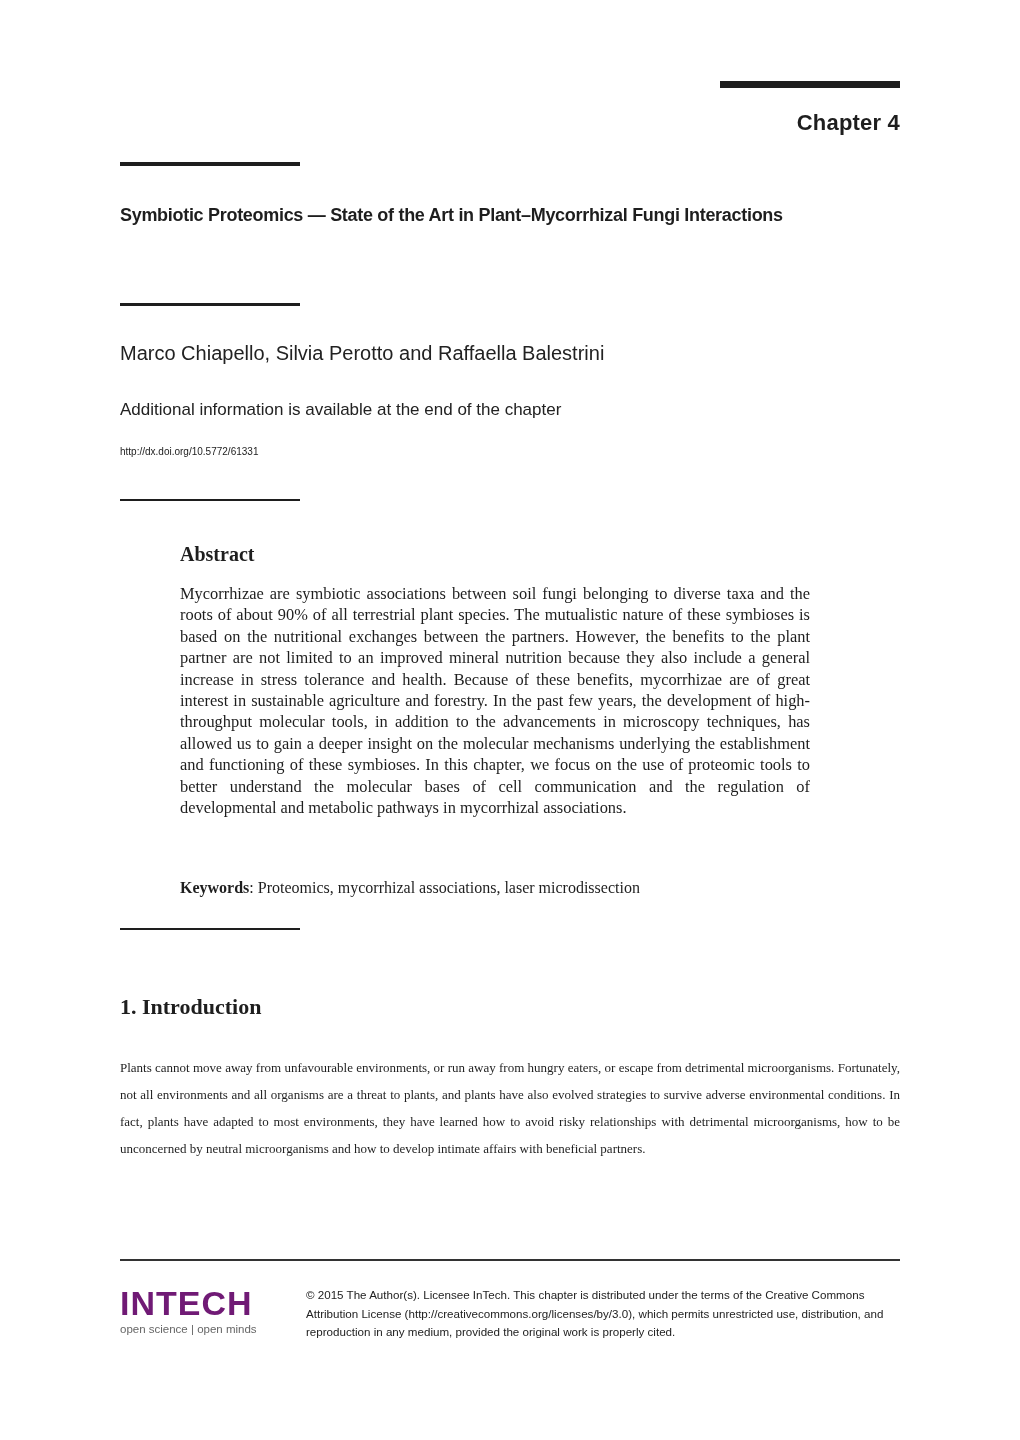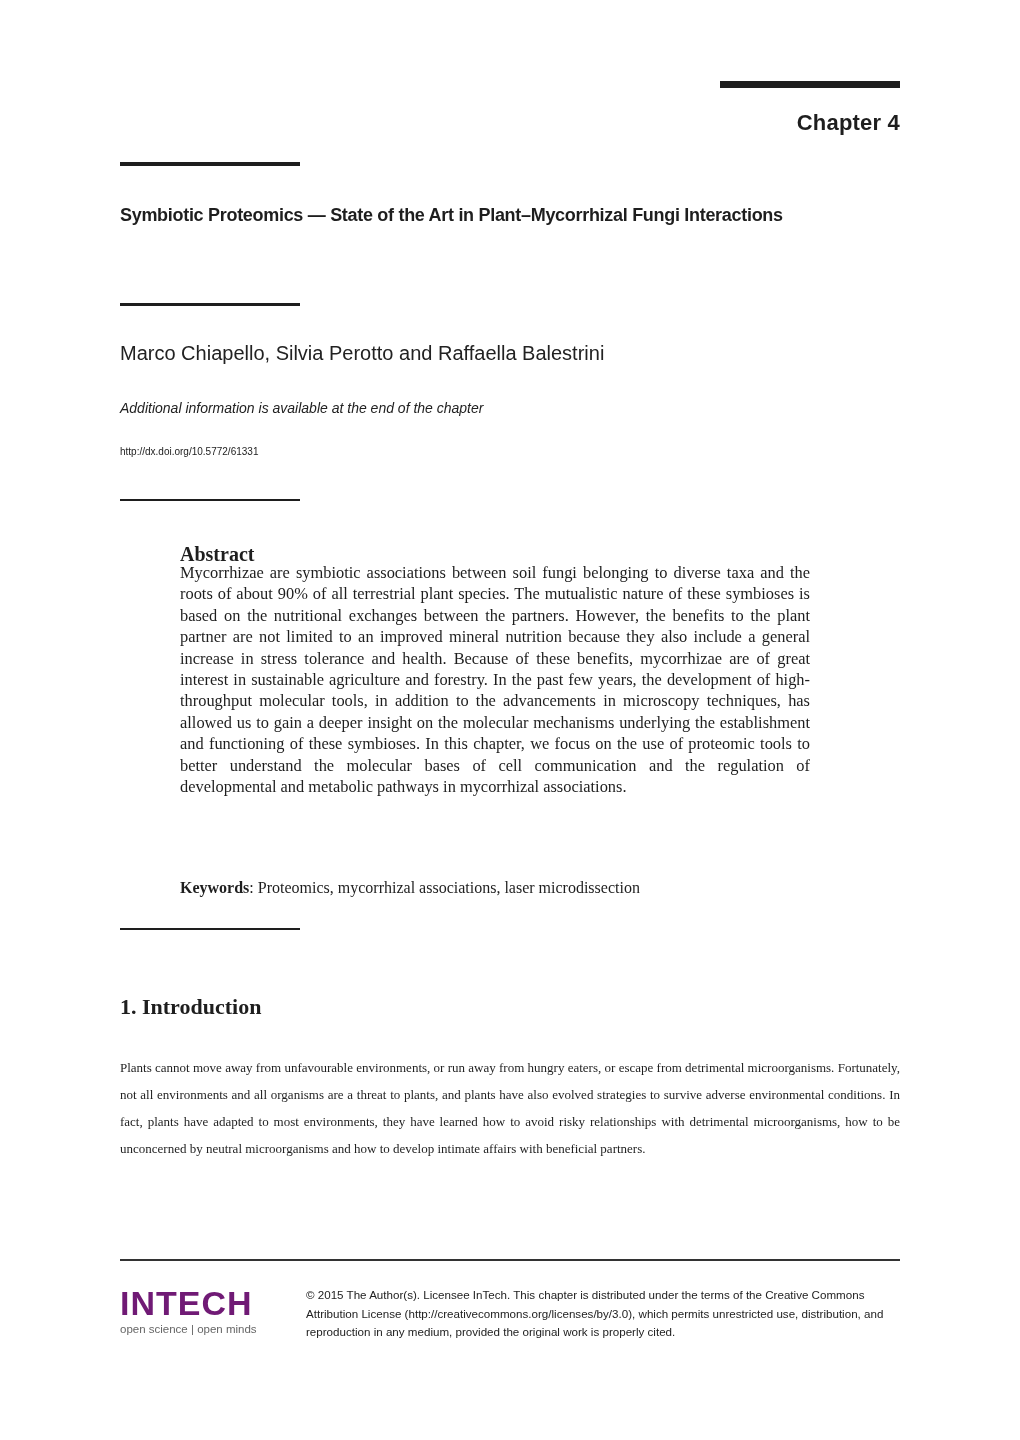--- a/index.html
+++ b/index.html
@@ -5,25 +5,25 @@
   html, body { margin: 0; padding: 0; background: #ffffff; }
   body { width: 1020px; height: 1440px; position: relative; overflow: hidden; color: #1e1e1e; }
   .abs { position: absolute; }
   .bar { position: absolute; background: #1e1e1e; }
   .sans { font-family: "Liberation Sans", "DejaVu Sans", sans-serif; }
   .serif { font-family: "Liberation Serif", "DejaVu Serif", serif; }
 
   .chapter-label { right: 120px; top: 104px; font-size: 22px; font-weight: bold; letter-spacing: 0.2px; margin-top: 6px; }
   .title { left: 120px; top: 194px; width: 720px; font-size: 18px; font-weight: bold; line-height: 42px; letter-spacing: -0.3px; }
   .authors { left: 120px; top: 342px; font-size: 20px; color: #222; }
-  .addinfo { left: 120px; top: 400px; font-size: 14px; color: #222; font-style: italic; }
+  .addinfo { left: 120px; top: 400px; font-size: 17px; color: #222; }
   .doi { left: 120px; top: 446px; font-size: 10px; color: #222; }
 
   .abstract-head { left: 180px; top: 543px; font-size: 20px; font-weight: bold; }
-  .abstract-body { left: 180px; top: 562px; width: 630px; font-size: 16.4px; line-height: 21.4px; text-align: justify; hyphens: manual; }
+  .abstract-body { left: 180px; top: 583px; width: 630px; font-size: 16.4px; line-height: 21.4px; text-align: justify; hyphens: manual; }
   .keywords { left: 180px; top: 879px; font-size: 16px; }
   .keywords b { font-weight: bold; }
 
   .intro-head { left: 120px; top: 994px; font-size: 22px; font-weight: bold; }
   .intro-body { left: 120px; top: 1054px; width: 780px; font-size: 13px; line-height: 27px; text-align: justify; }
 
   .footer-rule { left: 120px; top: 1259px; width: 780px; height: 2px; background: #333; }
   .logo { left: 120px; top: 1286px; font-size: 34px; font-weight: bold; letter-spacing: 1px; line-height: 34px; color: #701a75; }
   .logo-tag { left: 120px; top: 1323px; font-size: 11.5px; color: #666; }
   .license { left: 306px; top: 1286px; width: 610px; font-size: 11.6px; line-height: 18.5px; color: #222; }

